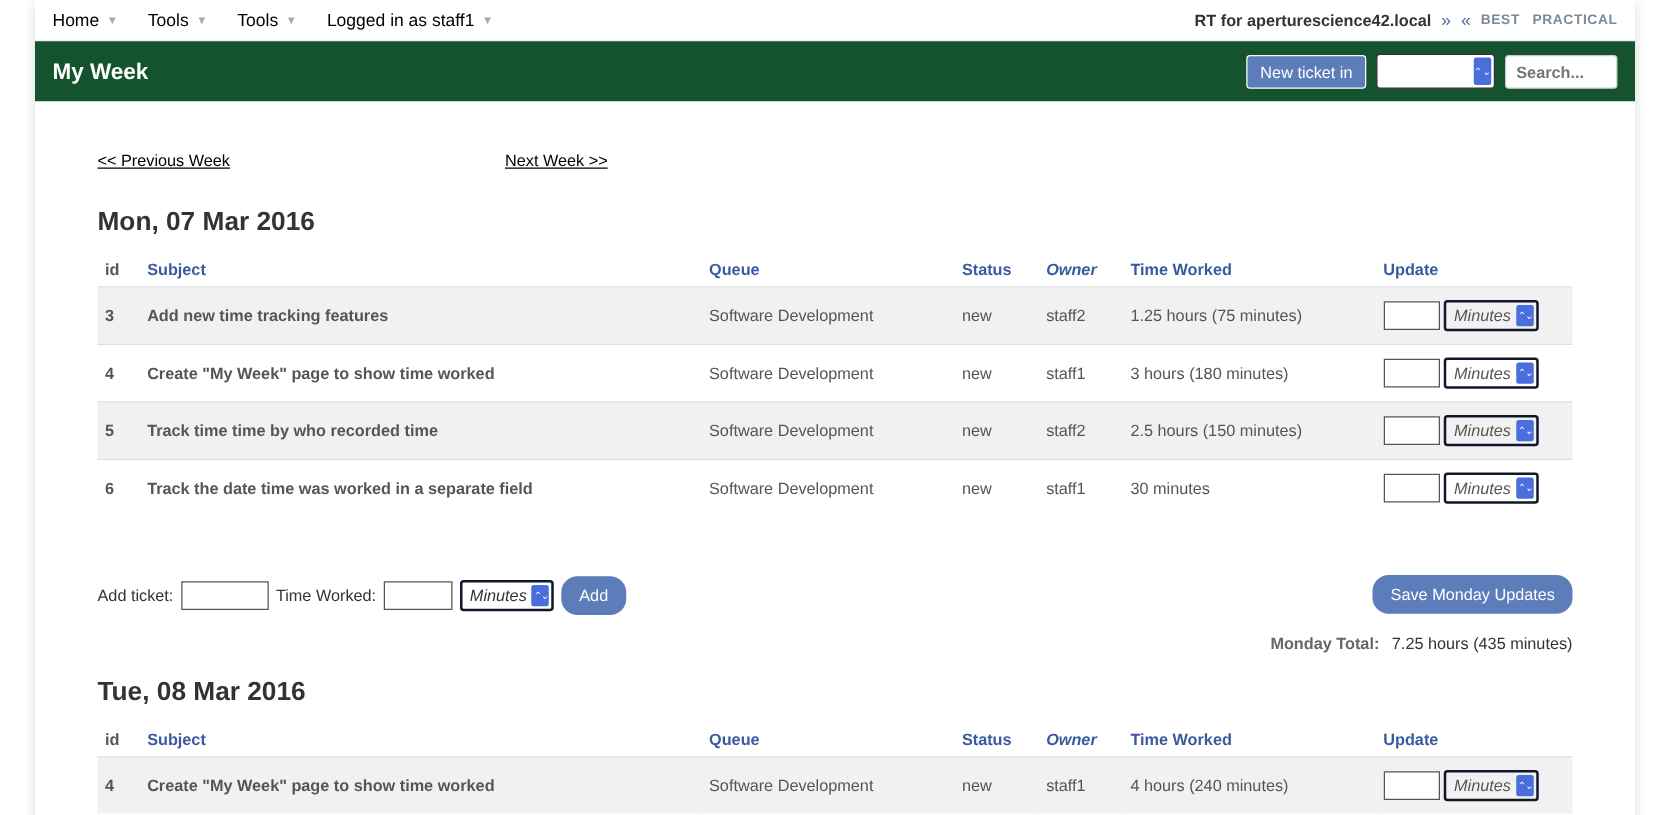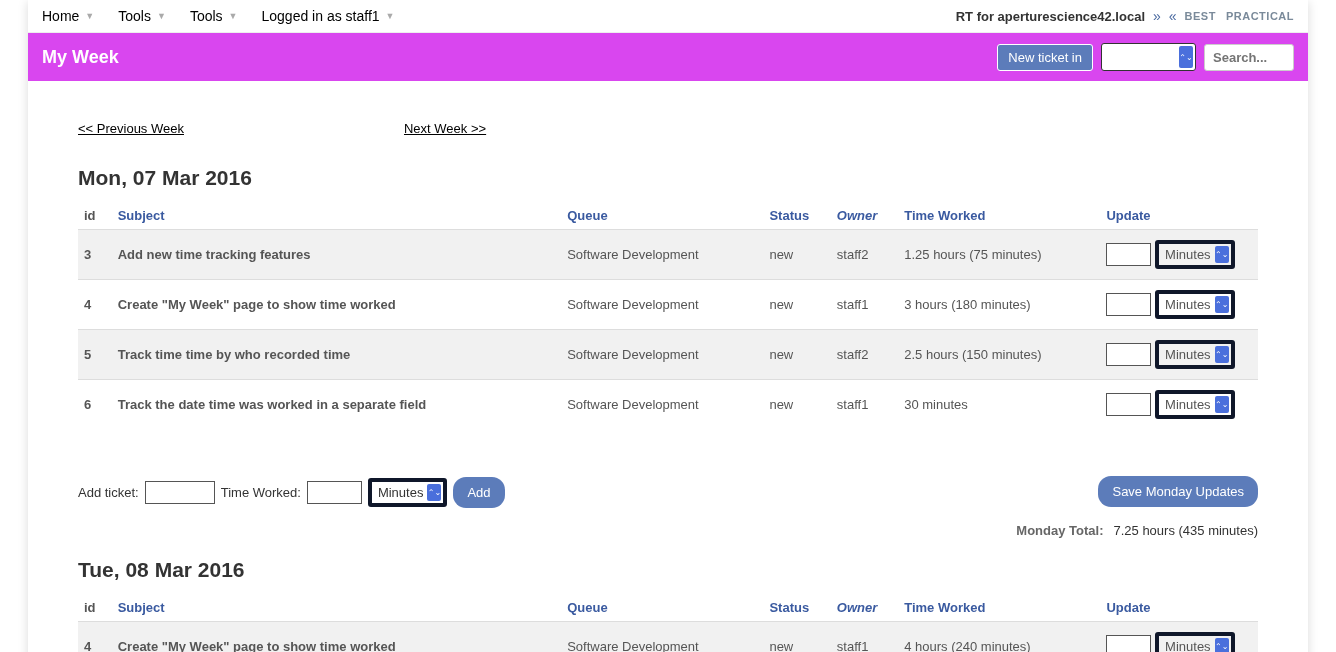--- a/index.html
+++ b/index.html
@@ -7,21 +7,21 @@
 .container { width: 1280px; margin: 0 auto; box-shadow: 0 2px 10px rgba(0,0,0,0.15); }
 .topbar { display: flex; align-items: center; justify-content: space-between; padding: 8px 14px; background: #fff; border-bottom: 1px solid #eee; }
 .topnav { display: flex; gap: 24px; align-items: center; }
 .topnav-item { color: #000; font-size: 14px; display: flex; align-items: center; gap: 6px; cursor: pointer; }
 .topnav-item.bold { font-weight: normal; }
 .chev { font-size: 9px; color: #aaa; }
 .topbar-right { display: flex; align-items: center; gap: 8px; }
 .rt-for { font-weight: bold; font-size: 13px; }
 .bp-logo { display: flex; align-items: center; gap: 2px; color: #7a8a9a; font-size: 11px; font-weight: bold; letter-spacing: 0.5px; }
 .bp-chev { color: #4a6aa0; font-size: 14px; }
-.titlebar { display: flex; align-items: center; justify-content: space-between; padding: 0 14px; height: 48px; background: #d946ef; color: #fff; }
+.titlebar { display: flex; align-items: center; justify-content: space-between; padding: 0 14px; height: 48px; background: #14532d; color: #fff; }
 .page-title { font-size: 18px; font-weight: bold; }
 .titlebar-right { display: flex; gap: 8px; align-items: center; }
 .btn-outline { border: 1px solid #fff; background: #5c7cba; color: #fff; padding: 5px 10px; border-radius: 3px; font-size: 13px; cursor: pointer; }
 .queue-select { background: #fff; border: 1px solid #333; border-radius: 3px; padding: 4px 6px; font-size: 13px; width: 95px; position: relative; }
 .queue-select .sel-value { overflow: hidden; white-space: nowrap; text-overflow: clip; display: inline-block; width: 65px; }
 .sel-caret { position: absolute; right: 2px; top: 2px; bottom: 2px; width: 14px; background: #4a6fdc; border-radius: 2px; display: flex; align-items: center; justify-content: center; color: #fff; font-size: 8px; }
 .search-input { border: 1px solid #ccc; border-radius: 3px; padding: 5px 8px; font-size: 13px; width: 90px; background: #fff; color: #888; font-weight: bold; }
 .content { padding: 40px 50px 20px 50px; }
 .week-picker { display: flex; align-items: center; gap: 8px; margin-bottom: 6px; font-weight: bold; color: #666; }
 .week-picker label { font-size: 13px; }
@@ -31,21 +31,21 @@
 .day-header { font-size: 21px; font-weight: bold; margin: 20px 0 10px 0; }
 .ticket-table { width: 100%; border-collapse: collapse; }
 .ticket-table th { text-align: left; padding: 8px 6px 6px 6px; font-weight: bold; color: #3a5aa0; font-size: 13px; }
 .ticket-table th.id-col { color: #555; width: 30px; }
 .ticket-table td { padding: 10px 6px; font-size: 13px; color: #555; }
 .ticket-table td.id-cell { font-weight: bold; width: 30px; }
 .ticket-table td.subject-cell { font-weight: bold; }
 .ticket-table tbody tr { border-top: 1px solid #ddd; }
 .ticket-table tbody tr:nth-child(odd) { background: #f1f1f1; }
 .small-input { border: 1px solid #555; width: 45px; padding: 3px; font-size: 13px; }
-.unit-select { position: relative; border: 4px solid #0f172a; border-radius: 3px; padding: 3px 20px 3px 6px; font-size: 13px; display: inline-block; }
+.unit-select { position: relative; border: 2px solid #0f172a; border-radius: 3px; padding: 3px 20px 3px 6px; font-size: 13px; display: inline-block; font-style: italic; }
 .unit-caret { position: absolute; right: 2px; top: 2px; bottom: 2px; width: 14px; background: #4a6fdc; border-radius: 2px; display: flex; align-items: center; justify-content: center; color: #fff; font-size: 8px; }
 .add-row { display: flex; align-items: center; gap: 6px; margin-top: 14px; }
 .add-row label { font-size: 13px; }
 .btn-primary { background: #5c7cba; color: #fff; border: none; padding: 8px 14px; border-radius: 13px; font-size: 13px; cursor: pointer; }
 .bottom-row { display: flex; justify-content: flex-end; align-items: center; gap: 10px; margin-top: -32px; }
 .total-row { display: flex; justify-content: flex-end; gap: 10px; margin-top: 16px; font-size: 13px; align-items: flex-end; }
 .total-row .lbl { font-weight: bold; color: #666; }
 .col-id { width: 30px; }
 .col-subject { width: 400px; }
 .col-queue { width: 180px; }

